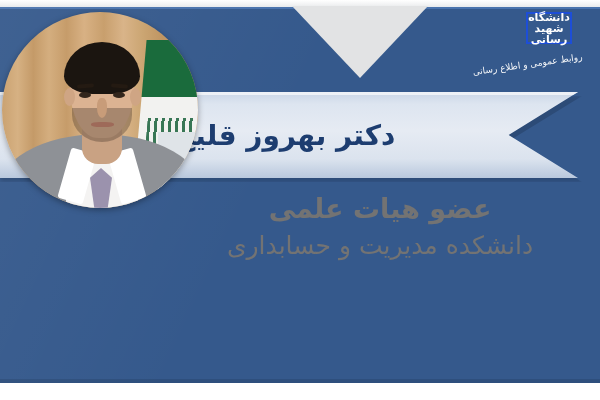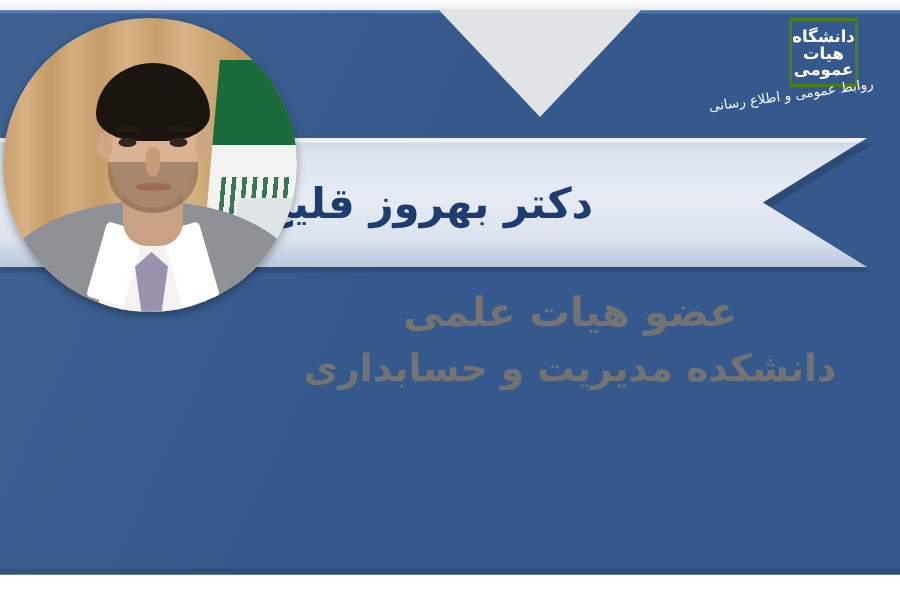--- a/index.html
+++ b/index.html
@@ -142,21 +142,21 @@
     color: #737373;
   }
   .subtitle-line-1 {
     font-size: 27px;
     font-weight: bold;
     line-height: 38px;
     white-space: nowrap;
   }
   .subtitle-line-2 {
     font-size: 25px;
-    font-weight: bold;
+    font-weight: normal;
     line-height: 36px;
     white-space: nowrap;
   }
 
   
   .portrait {
     position: absolute;
     left: 2px;
     top: 12px;
     width: 196px;
@@ -355,22 +355,22 @@
     right: 14px;
     top: 6px;
     width: 96px;
     height: 82px;
   }
   .logo-box {
     position: absolute;
     right: 14px;
     top: 6px;
     width: 46px;
-    height: 46px;
-    border: 2px solid #4d7c0f;
+    height: 32px;
+    border: 2px solid #1d4ed8;
     box-sizing: border-box;
     padding-left: 16px;
   }
   .logo-glyph {
     position: absolute;
     inset: 0;
     display: flex;
     flex-direction: column;
     align-items: center;
     justify-content: center;
@@ -454,20 +454,20 @@
       <div class="photo-eye-r"></div>
       <div class="photo-nose"></div>
       <div class="photo-mouth"></div>
     </div>
   </div>
 
   <div class="logo-wrap">
     <div class="logo-box">
       <div class="logo-glyph">
         <span>دانشگاه</span>
-        <span>هیات</span>
-        <span>عمومی</span>
+        <span>شهید</span>
+        <span>رسانی</span>
       </div>
     </div>
     <div class="logo-script">روابط عمومی و اطلاع رسانی</div>
   </div>
 
 </div>
 
 </body></html>

